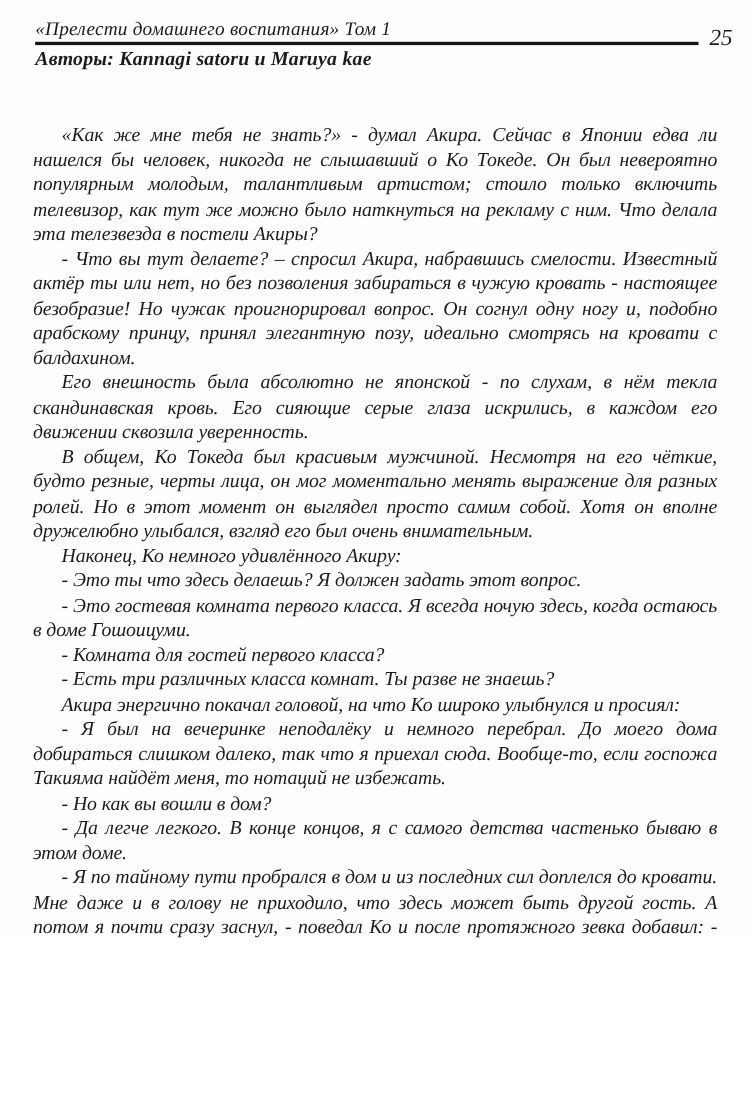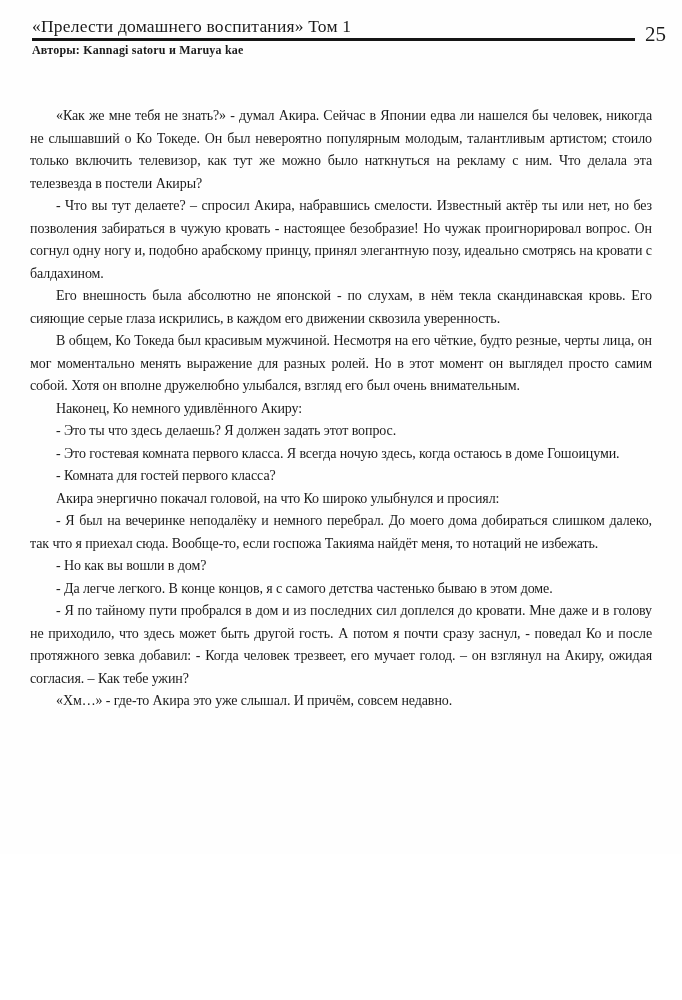--- a/index.html
+++ b/index.html
@@ -10,20 +10,21 @@
   *{box-sizing:border-box; margin:0; padding:0;}
   html,body{background:#ffffff;}
   .page{
     position:relative;
     width:682px;
     height:854px;
     background:var(--bg);
     color:var(--ink);
     font-family:"Liberation Serif","DejaVu Serif",serif;
     overflow:hidden;
+    font-style:italic;
   }
   
   .header{
     padding:16px 12px 0 32px;
   }
   .header-row{
     display:flex;
     align-items:flex-end;
   }
   .title-rule{
@@ -38,30 +39,30 @@
   }
   .page-number{
     font-size:21px;
     margin-left:10px;
     margin-right:4px;
     transform:translateY(4px);
     line-height:1;
     text-align:center;
   }
   .authors-line{
-    font-size:12px;
+    font-size:18px;
     font-weight:bold;
     letter-spacing:0.2px;
     margin-top:2px;
   }
   
   .text-body{
     margin-top:47px;
     padding:0 30px 0 30px;
-    font-size:14px;
+    font-size:18px;
     line-height:22.5px;
     letter-spacing:-0.1px;
     text-align:justify;
   }
   .text-body p{
     text-indent:26px;
   }
 </style>
 </head>
 <body>
@@ -80,20 +81,21 @@
 
   <div class="text-body">
     <p>«Как же мне тебя не знать?» - думал Акира. Сейчас в Японии едва ли нашелся бы человек, никогда не слышавший о Ко Токеде. Он был невероятно популярным молодым, талантливым артистом; стоило только включить телевизор, как тут же можно было наткнуться на рекламу с ним. Что делала эта телезвезда в постели Акиры?</p>
     <p>- Что вы тут делаете? – спросил Акира, набравшись смелости. Известный актёр ты или нет, но без позволения забираться в чужую кровать - настоящее безобразие! Но чужак проигнорировал вопрос. Он согнул одну ногу и, подобно арабскому принцу, принял элегантную позу, идеально смотрясь на кровати с балдахином.</p>
     <p>Его внешность была абсолютно не японской - по слухам, в нём текла скандинавская кровь. Его сияющие серые глаза искрились, в каждом его движении сквозила уверенность.</p>
     <p>В общем, Ко Токеда был красивым мужчиной. Несмотря на его чёткие, будто резные, черты лица, он мог моментально менять выражение для разных ролей. Но в этот момент он выглядел просто самим собой. Хотя он вполне дружелюбно улыбался, взгляд его был очень внимательным.</p>
     <p>Наконец, Ко немного удивлённого Акиру:</p>
     <p>- Это ты что здесь делаешь? Я должен задать этот вопрос.</p>
     <p>- Это гостевая комната первого класса. Я всегда ночую здесь, когда остаюсь в доме Гошоицуми.</p>
     <p>- Комната для гостей первого класса?</p>
+    <p>- Есть три различных класса комнат. Ты разве не знаешь?</p>
     <p>Акира энергично покачал головой, на что Ко широко улыбнулся и просиял:</p>
     <p>- Я был на вечеринке неподалёку и немного перебрал. До моего дома добираться слишком далеко, так что я приехал сюда. Вообще-то, если госпожа Такияма найдёт меня, то нотаций не избежать.</p>
     <p>- Но как вы вошли в дом?</p>
     <p>- Да легче легкого. В конце концов, я с самого детства частенько бываю в этом доме.</p>
     <p>- Я по тайному пути пробрался в дом и из последних сил доплелся до кровати. Мне даже и в голову не приходило, что здесь может быть другой гость. А потом я почти сразу заснул, - поведал Ко и после протяжного зевка добавил: - Когда человек трезвеет, его мучает голод. – он взглянул на Акиру, ожидая согласия. – Как тебе ужин?</p>
     <p>«Хм…» - где-то Акира это уже слышал. И причём, совсем недавно.</p>
   </div>
 
 </div>
 

